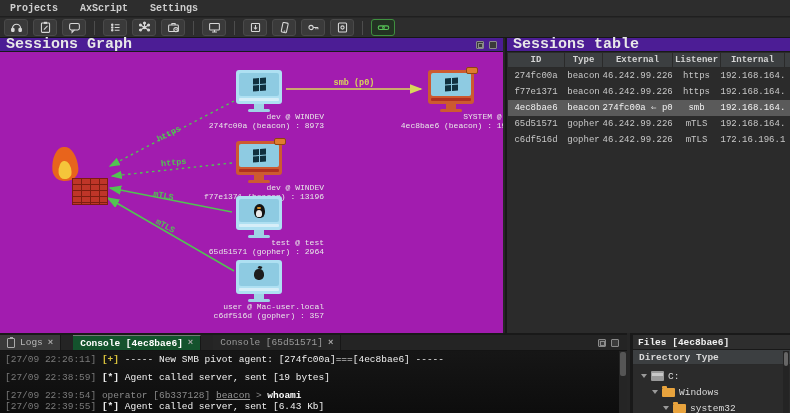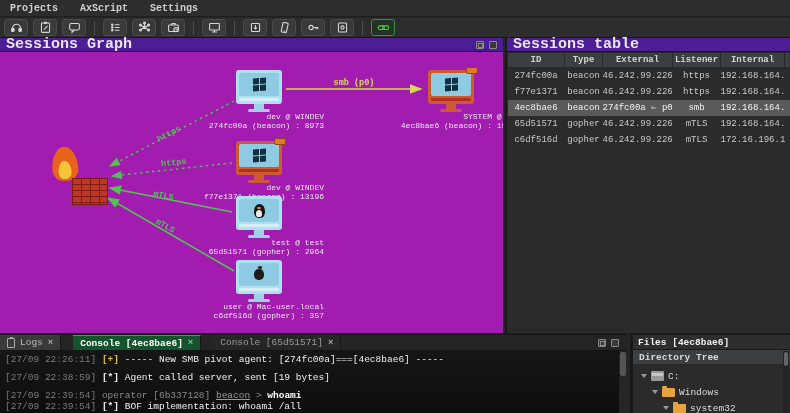--- a/index.html
+++ b/index.html
@@ -431,34 +431,33 @@
       <span class="win-ico inner"></span>
       <span class="win-ico"></span>
     </div>
   </div>
   <div id="console-body">
     <div class="cline"><span class="c-time">[27/09 22:26:11]</span> <span class="c-plus">[+]</span> <span class="c-msg">----- New SMB pivot agent: [274fc00a]===[4ec8bae6] -----</span></div>
     <div class="gap"></div>
     <div class="cline"><span class="c-time">[27/09 22:38:59]</span> <span class="c-star">[*]</span> <span class="c-msg">Agent called server, sent [19 bytes]</span></div>
     <div class="gap"></div>
     <div class="cline"><span class="c-time">[27/09 22:39:54]</span> <span class="c-dim">operator [6b337128]</span> <span class="c-link">beacon</span> <span class="c-dim">&gt;</span> <span class="c-cmd">whoami</span></div>
-    <div class="cline"><span class="c-time">[27/09 22:39:54]</span> <span class="c-star">[*]</span> <span class="c-msg">BOF implementation: whoami /all</span></div>
     <div class="cline"><span class="c-time">[27/09 22:39:55]</span> <span class="c-star">[*]</span> <span class="c-msg">Agent called server, sent [6.43 Kb]</span></div>
     <div id="console-scroll">
         <div class="handle"></div>
       </div>
   </div>
 </div>
 
 <div id="files-panel">
   <div id="files-title">
     <span>Files [4ec8bae6]</span>
   </div>
   <div id="dir-header">
-    <span>Directory Tree</span>
+    <span>Directory Type</span>
   </div>
   <div style="position:relative; padding:3px 0 0 6px;">
     <div class="tree-row" style="padding-left:2px;">
       <span class="caret"></span>
       <span class="drive-ico"></span>
       <span>C:</span>
     </div>
     <div class="tree-row" style="padding-left:13px;">
       <span class="caret"></span>
       <span class="folder-ico"></span>

